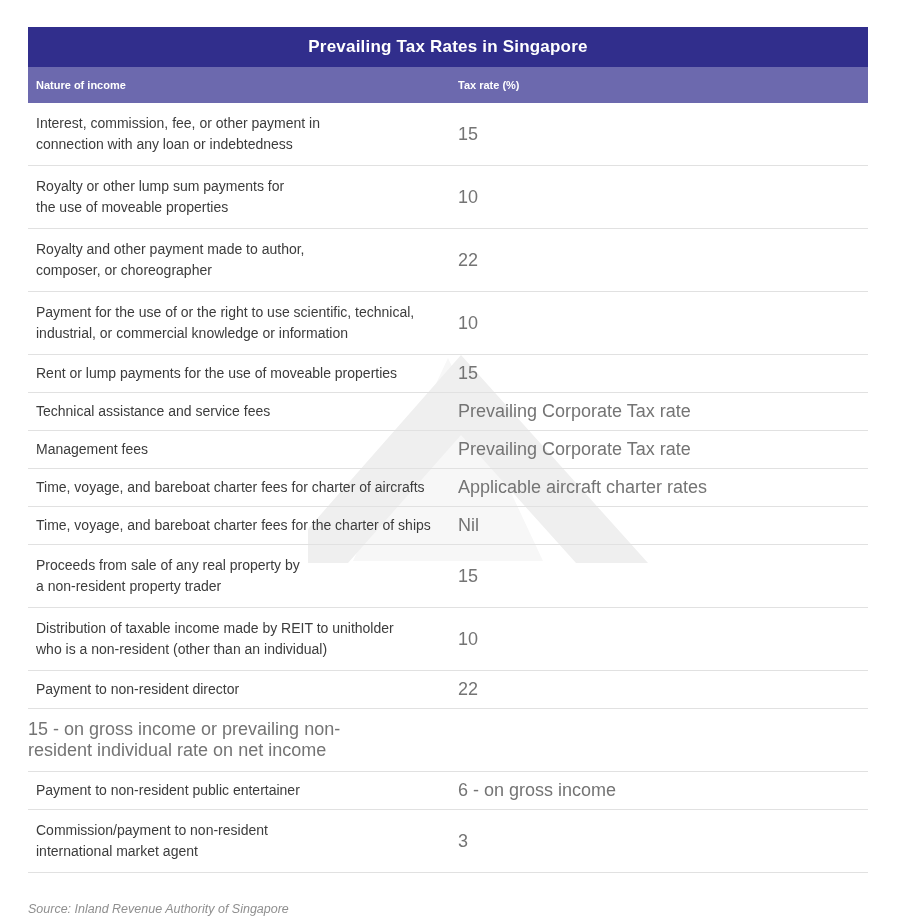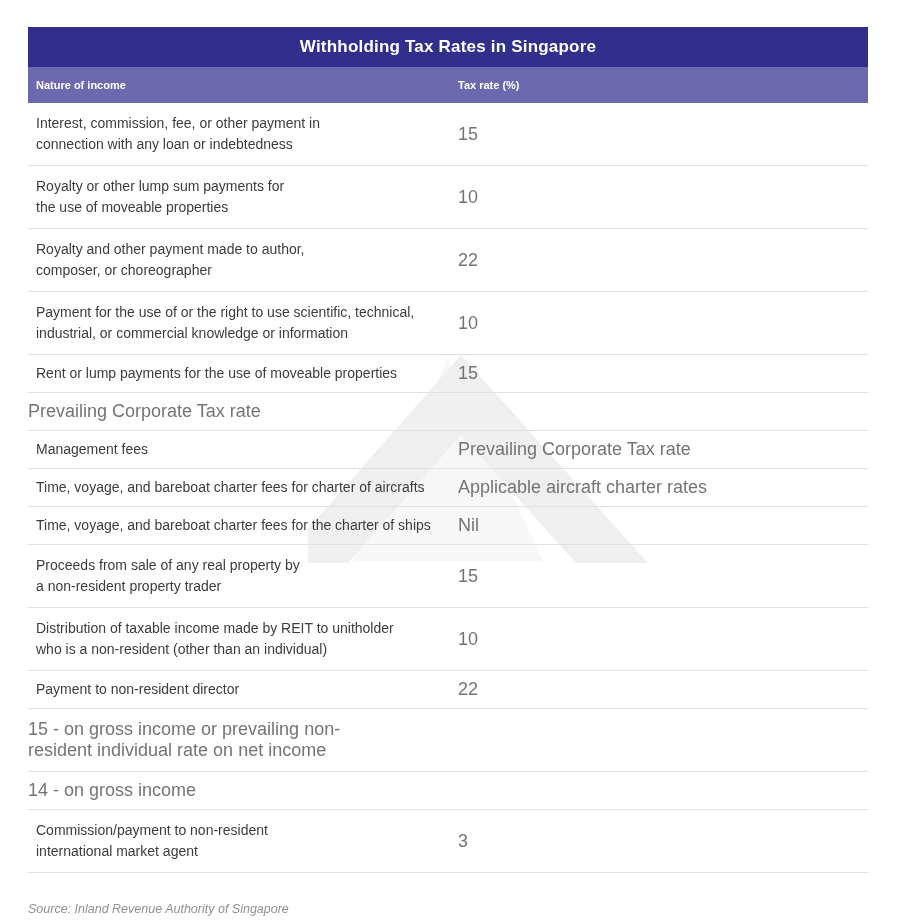--- a/index.html
+++ b/index.html
@@ -107,21 +107,21 @@
     color: #1c1c1c;
   }
 </style>
 </head>
 <body>
 
 <div class="page">
   <div class="table-wrap">
 
     <div class="title-bar">
-      <span>Withholding Tax Rates in Singapore</span>
+      <span>Prevailing Tax Rates in Singapore</span>
     </div>
 
     <div class="header-row">
       <div class="col-income">Nature of income</div>
       <div class="col-rate">Tax rate (%)</div>
     </div>
 
     <div class="rows">
       <svg class="watermark" viewBox="0 0 340 212" xmlns="http://www.w3.org/2000/svg">
         <polygon points="140,5 45,208 235,208" fill="#f7f7f7"></polygon>
@@ -146,20 +146,21 @@
       <div class="row tall">
         <div class="cell-income">Payment for the use of or the right to use scientific, technical,
 industrial, or commercial knowledge or information</div>
         <div class="cell-rate">10</div>
       </div>
       <div class="row">
         <div class="cell-income">Rent or lump payments for the use of moveable properties</div>
         <div class="cell-rate">15</div>
       </div>
       <div class="row">
+        <div class="cell-income">Technical assistance and service fees</div>
         <div class="cell-rate">Prevailing Corporate Tax rate</div>
       </div>
       <div class="row">
         <div class="cell-income">Management fees</div>
         <div class="cell-rate">Prevailing Corporate Tax rate</div>
       </div>
       <div class="row">
         <div class="cell-income">Time, voyage, and bareboat charter fees for charter of aircrafts</div>
         <div class="cell-rate">Applicable aircraft charter rates</div>
       </div>
@@ -179,21 +180,22 @@
       </div>
       <div class="row">
         <div class="cell-income">Payment to non-resident director</div>
         <div class="cell-rate">22</div>
       </div>
       <div class="row tall">
         <div class="cell-rate">15 - on gross income or prevailing non-
 resident individual rate on net income</div>
       </div>
       <div class="row">
-        <div class="cell-rate">14 - on gross income</div>
+        <div class="cell-income">Payment to non-resident public entertainer</div>
+        <div class="cell-rate">6 - on gross income</div>
       </div>
       <div class="row tall">
         <div class="cell-income">Commission/payment to non-resident
 international market agent</div>
         <div class="cell-rate">3</div>
       </div>
     </div>
   </div>
 
   <div class="footer">

